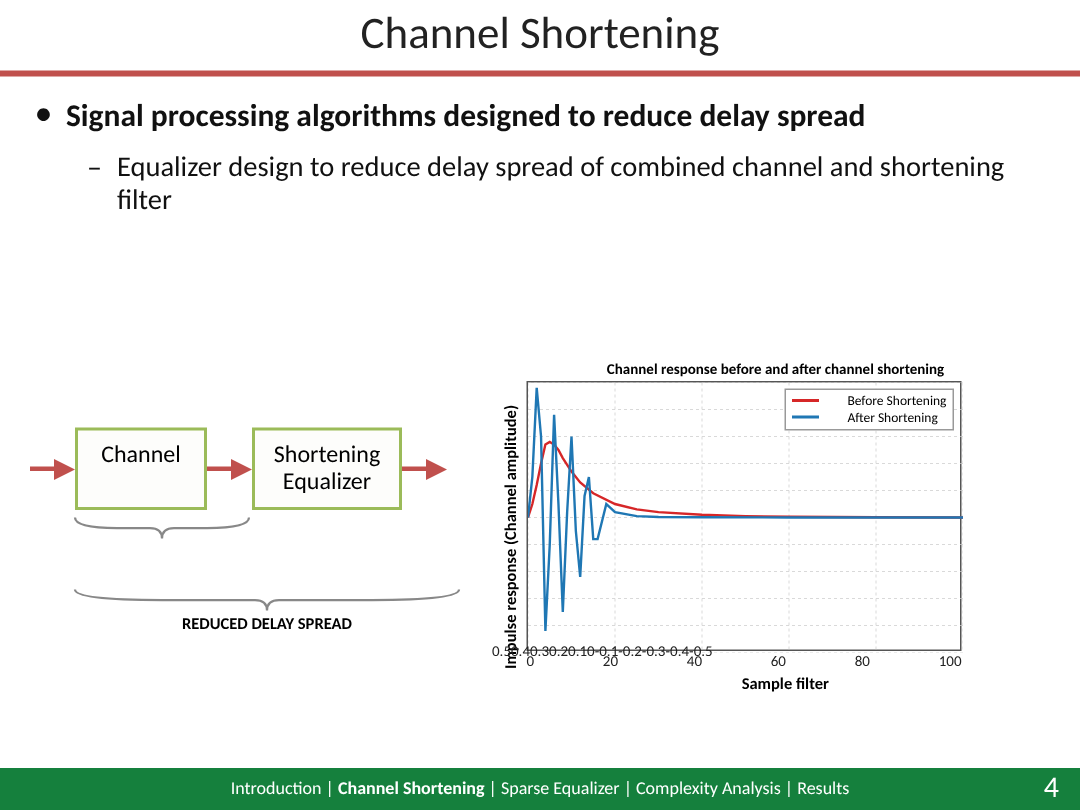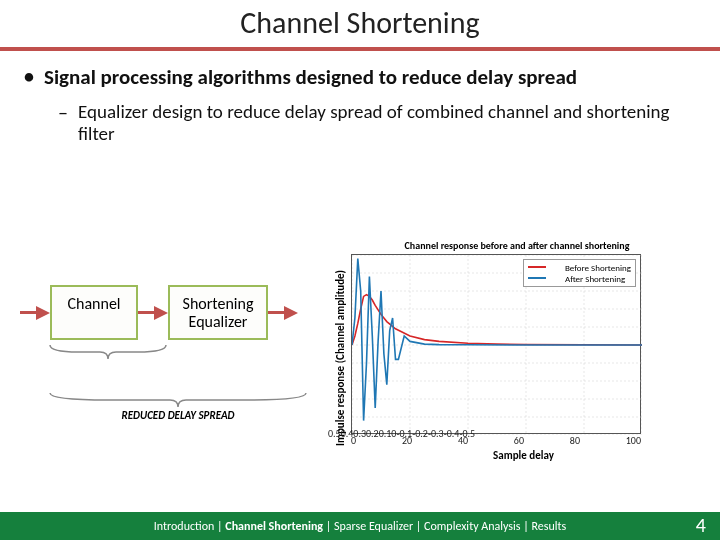--- a/index.html
+++ b/index.html
@@ -18,21 +18,21 @@
   .flow { display: flex; }
   .arrow { width: 0; height: 0; border-top: 7px solid transparent; border-bottom: 7px solid transparent; border-left: 14px solid #c0504d; }
   .aline { height: 3px; width: 16px; background: #c0504d; }
   .aseg { display: flex; align-items: center; }
   .box { border: 2px solid #9bbb59; background: #fdfdfb; padding: 8px 10px; font-size: 16px; text-align: center; line-height: 1.1; }
   .box.ch { width: 88px; }
   .box.eq { width: 100px; }
   .brace { position: relative; font-size: 11px; font-weight: bold; text-align: center; }
   .brace svg { display: block; margin: 0 auto; }
   .brace1 { position: absolute; top: 58px; left: 28px; width: 120px; }
-  .brace2 { position: absolute; top: 106px; left: 28px; width: 260px; font-style: italic; }
+  .brace2 { position: absolute; top: 106px; left: 28px; width: 260px; }
   .chart-area { position: absolute; left: 334px; top: 240px; width: 366px; height: 250px; }
   .chart-title { font-size: 10px; font-weight: bold; text-align: center; line-height: 1.15; }
   .chart-body { display: flex; margin-top: 2px; }
   .ylabel { writing-mode: vertical-rl; transform: rotate(180deg); font-size: 11px; font-weight: bold; text-align: center; }
   .plot-col { flex: 1; }
   .plot { position: relative; width: 290px; height: 180px; border: 1px solid #555; margin-left: 4px; }
   .xticks { display: flex; justify-content: space-between; width: 290px; margin-left: 4px; font-size: 10px; color: #222; }
   .yticks { position: absolute; left: -24px; top: -5px; height: 190px; font-size: 10px; color: #222; display: flex; flex-direction: row; justify-content: space-between; align-items: flex-end; width: 22px; }
   .legend { position: absolute; right: 4px; top: 4px; border: 1px solid #999; background: #fff; font-size: 9px; padding: 2px 4px; }
   .legend .row { display: flex; align-items: center; gap: 19px; white-space: nowrap; }
@@ -147,21 +147,21 @@
           </div>
         </div>
         <div class="xticks" id="xticks">
             <span>0</span>
             <span>20</span>
             <span>40</span>
             <span>60</span>
             <span>80</span>
             <span>100</span>
           </div>
-        <div class="xlabel">Sample delay</div>
+        <div class="xlabel">Sample filter</div>
       </div>
     </div>
   </div>
 
   <div class="footer">
     <div class="crumbs" id="crumbs">Introduction | <b>Channel Shortening</b> | Sparse Equalizer | Complexity Analysis | Results</div>
     <div class="pagenum">4</div>
   </div>
 </div>
 

